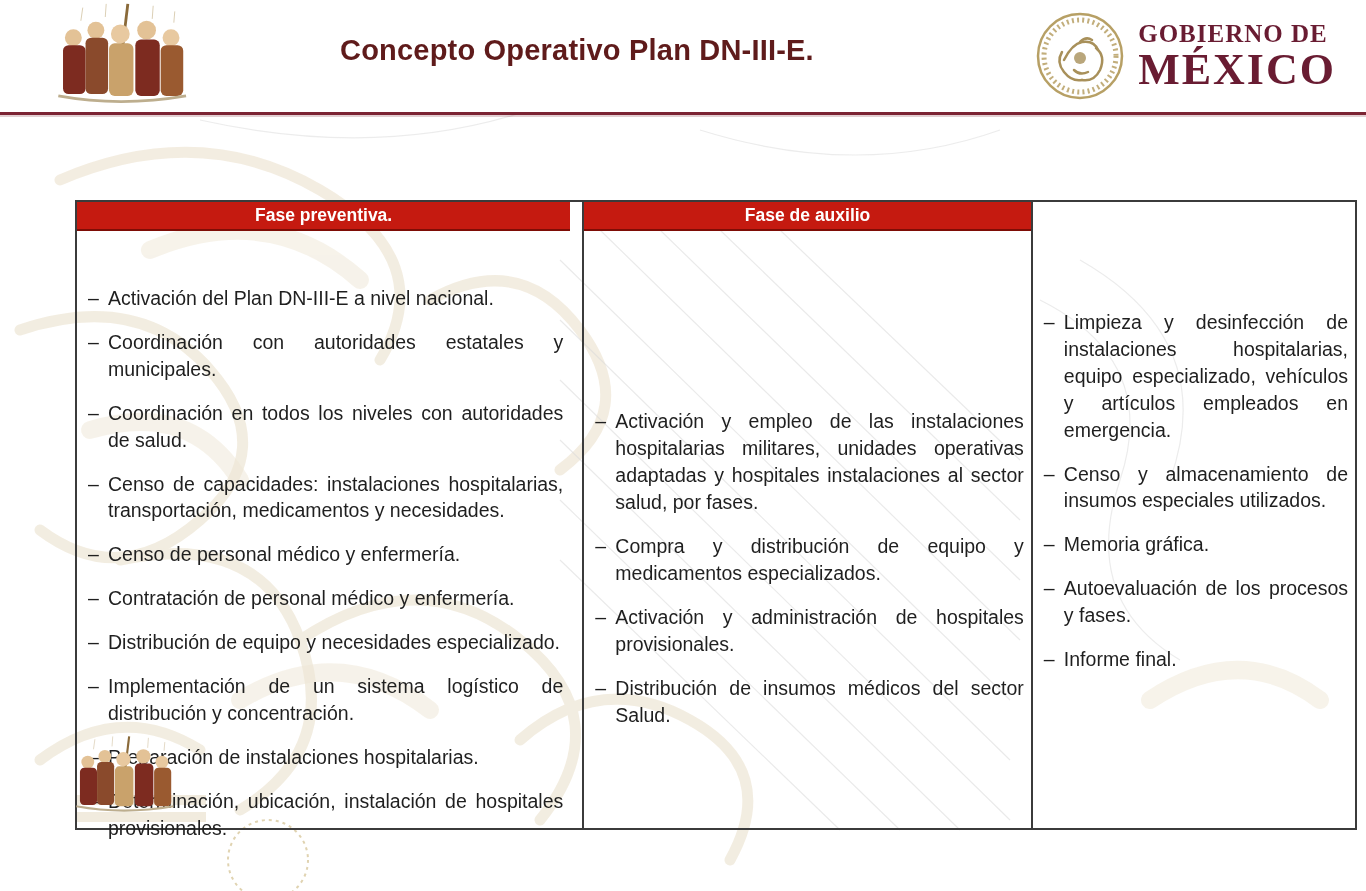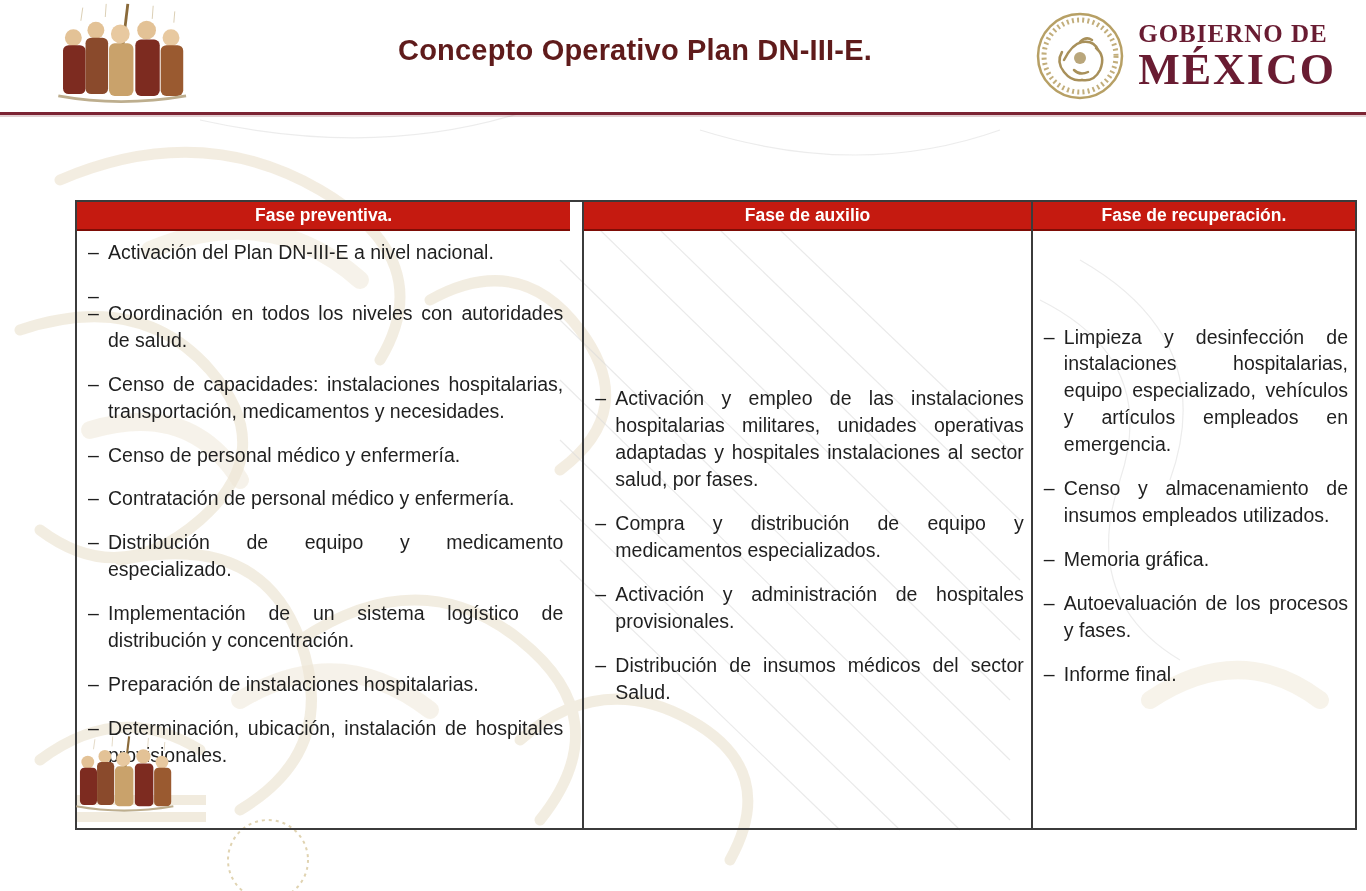--- a/index.html
+++ b/index.html
@@ -13,40 +13,40 @@
   
   .header{position:absolute;left:0;top:0;width:1366px;height:113px;background:#fff;z-index:3;}
   .header-rule{
     position:absolute;left:0;top:112px;width:1366px;height:3px;z-index:4;
     background:var(--rule-maroon,#7c2433);
     box-shadow:0 2px 0 rgba(124,36,51,.22);
   }
   .figures-big{position:absolute;left:50px;top:2px;width:150px;height:108px;z-index:4;}
   .page-title{
     position:absolute;left:340px;top:34px;width:590px;z-index:4;
-    text-align:center;font-weight:bold;font-size:29px;letter-spacing:.2px;
+    text-align:left;font-weight:bold;font-size:29px;letter-spacing:.2px;
     color:var(--title-maroon,#5f1b1b);white-space:nowrap;
   }
   .brand{
     position:absolute;right:30px;top:8px;z-index:4;
     display:flex;align-items:center;gap:12px;
   }
   .seal{width:92px;height:96px;}
   .brand-text{
     text-align:left;color:var(--brand-wine,#691c32);
     font-family:"Liberation Serif", serif;font-weight:bold;line-height:1;
   }
   .brand-line1{font-size:25px;letter-spacing:1px;}
   .brand-line2{font-size:44px;letter-spacing:2px;margin-top:2px;}
   
   .phase-table{
     position:absolute;left:75px;top:200px;width:1282px;height:630px;z-index:2;
     display:flex;border:2px solid #3b3b3b;box-sizing:border-box;background:transparent;
   }
-  .col{display:flex;flex-direction:column;box-sizing:border-box;}
+  .col{display:flex;flex-direction:column;box-sizing:border-box;gap:46px;}
   .col-1{width:38.6%;}
   .col-2{width:35.1%;border-left:2px solid #3b3b3b;margin-left:12px;}
   .col-3{flex:1;border-left:2px solid #3b3b3b;}
   .col-header{
     height:27px;flex:0 0 27px;
     background:var(--table-header-red,#c51a10);
     border-bottom:2px solid #7e0d06;
     color:var(--table-header-text,#ffffff);
     font-weight:bold;font-size:17.5px;
     display:flex;align-items:center;justify-content:center;
@@ -158,45 +158,44 @@
     <div class="brand-line1">GOBIERNO DE</div>
     <div class="brand-line2">MÉXICO</div>
   </div>
 </div>
 
 <div class="phase-table">
   <div class="col col-1">
     <div class="col-header">Fase preventiva.</div>
     <div class="col-body">
         <div class="item"><span class="dash">–</span><span>Activación del Plan DN-III-E a nivel nacional.</span></div>
-        <div class="item"><span class="dash">–</span></div>
+        <div class="item"><span class="dash">–</span><span>Coordinación con autoridades estatales y municipales.</span></div>
         <div class="item"><span class="dash">–</span><span>Coordinación en todos los niveles con autoridades de salud.</span></div>
         <div class="item"><span class="dash">–</span><span>Censo de capacidades: instalaciones hospitalarias, transportación, medicamentos y necesidades.</span></div>
         <div class="item"><span class="dash">–</span><span>Censo de personal médico y enfermería.</span></div>
         <div class="item"><span class="dash">–</span><span>Contratación de personal médico y enfermería.</span></div>
-        <div class="item"><span class="dash">–</span><span>Distribución de equipo y medicamento especializado.</span></div>
+        <div class="item"><span class="dash">–</span><span>Distribución de equipo y necesidades especializado.</span></div>
         <div class="item"><span class="dash">–</span><span>Implementación de un sistema logístico de distribución y concentración.</span></div>
         <div class="item"><span class="dash">–</span><span>Preparación de instalaciones hospitalarias.</span></div>
         <div class="item"><span class="dash">–</span><span>Determinación, ubicación, instalación de hospitales provisionales.</span></div>
       </div>
   </div>
   <div class="col col-2">
     <div class="col-header">Fase de auxilio</div>
     <div class="col-body">
         <div class="item"><span class="dash">–</span><span>Activación y empleo de las instalaciones hospitalarias militares, unidades operativas adaptadas y hospitales instalaciones al sector salud, por fases.</span></div>
         <div class="item"><span class="dash">–</span><span>Compra y distribución de equipo y medicamentos especializados.</span></div>
         <div class="item"><span class="dash">–</span><span>Activación y administración de hospitales provisionales.</span></div>
         <div class="item"><span class="dash">–</span><span>Distribución de insumos médicos del sector Salud.</span></div>
       </div>
   </div>
   <div class="col col-3">
-    <div class="col-header">Fase de recuperación.</div>
     <div class="col-body">
         <div class="item"><span class="dash">–</span><span>Limpieza y desinfección de instalaciones hospitalarias, equipo especializado, vehículos y artículos empleados en emergencia.</span></div>
-        <div class="item"><span class="dash">–</span><span>Censo y almacenamiento de insumos empleados utilizados.</span></div>
+        <div class="item"><span class="dash">–</span><span>Censo y almacenamiento de insumos especiales utilizados.</span></div>
         <div class="item"><span class="dash">–</span><span>Memoria gráfica.</span></div>
         <div class="item"><span class="dash">–</span><span>Autoevaluación de los procesos y fases.</span></div>
         <div class="item"><span class="dash">–</span><span>Informe final.</span></div>
       </div>
   </div>
 </div>
 
 <div class="ghost-lines"></div>
 <svg class="figures-small" viewBox="0 0 150 115" aria-hidden="true">
   <use href="#figgroup"></use>

